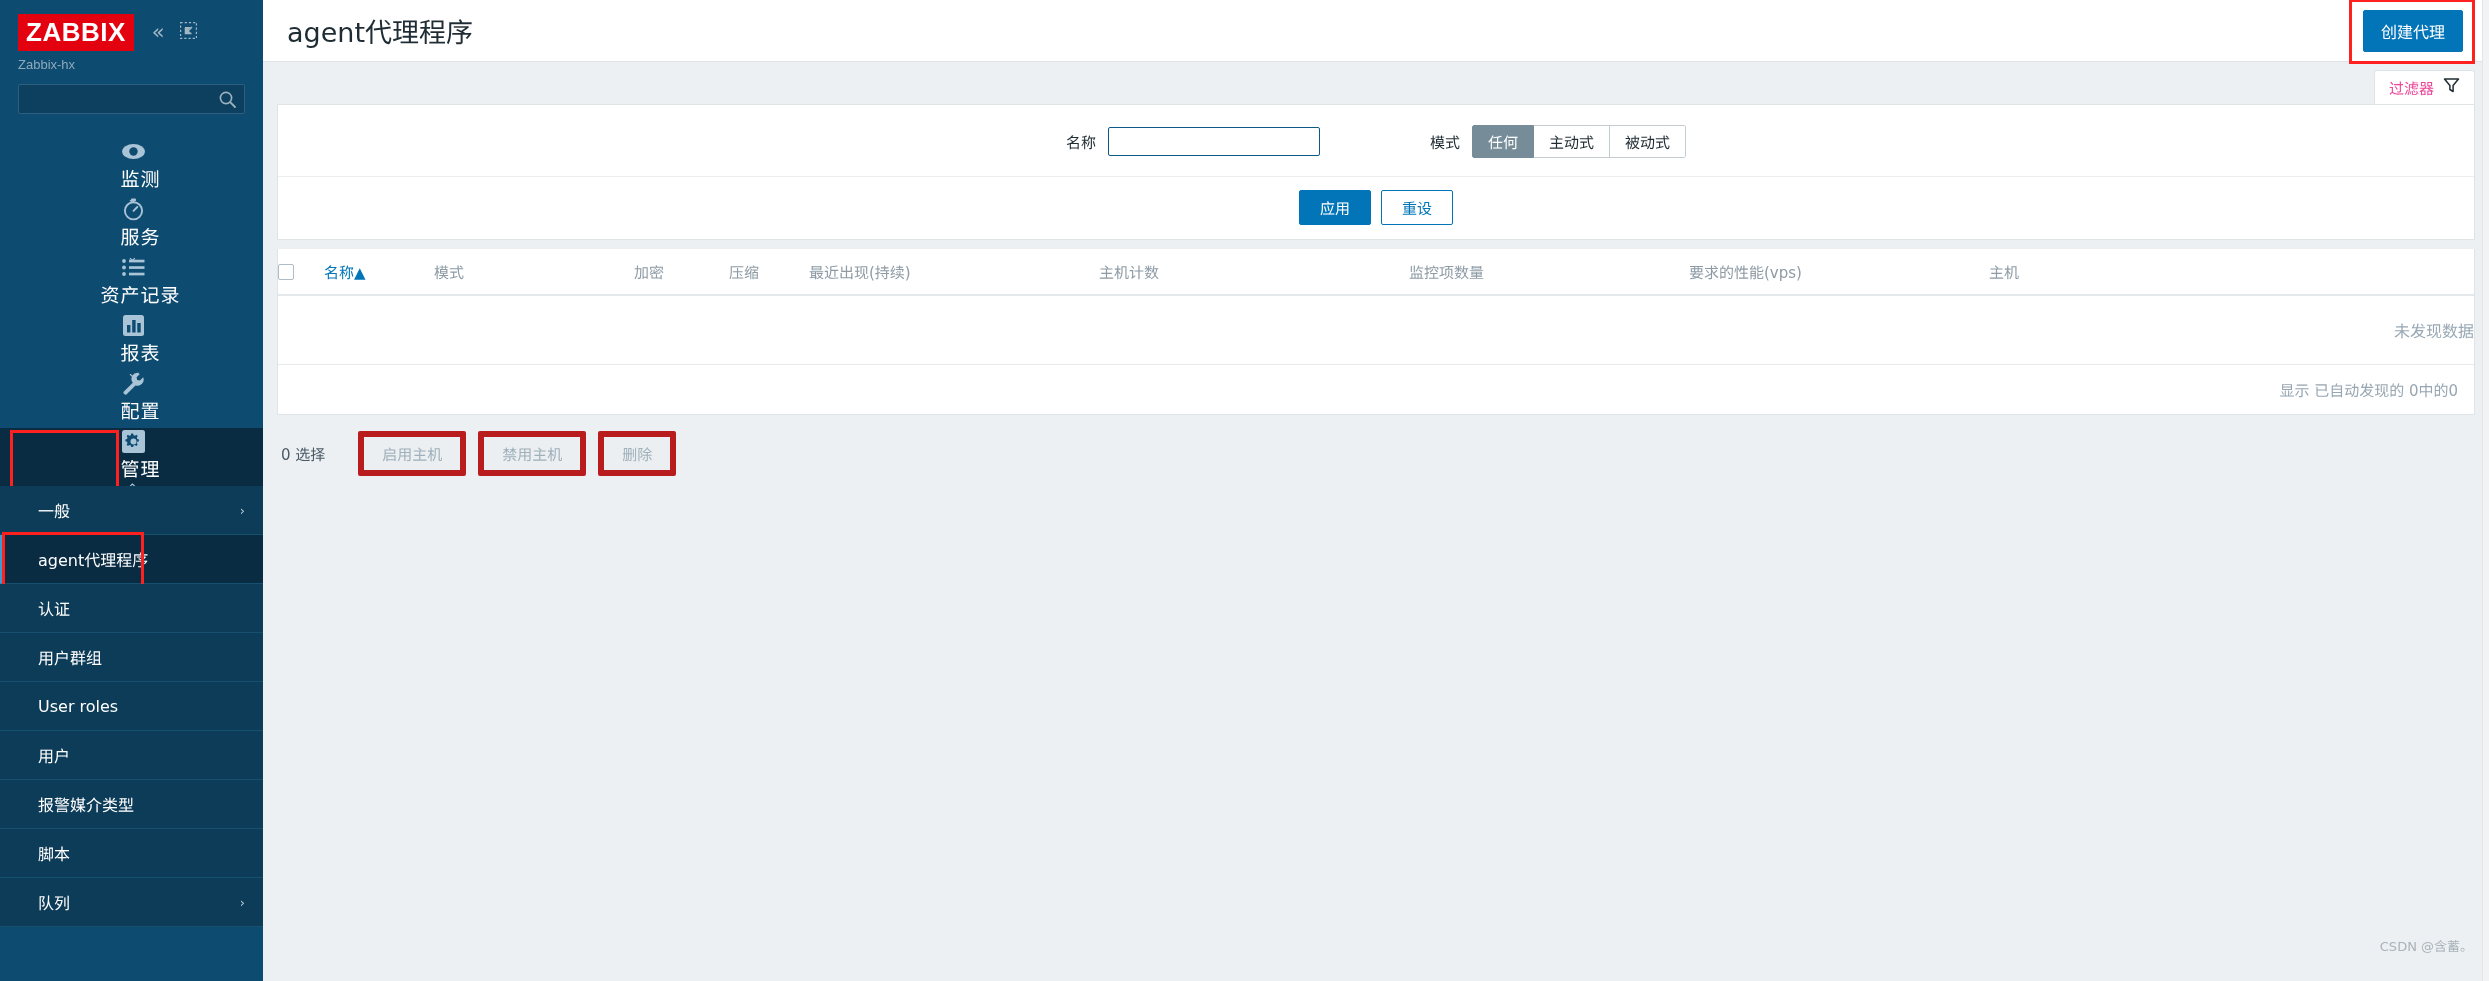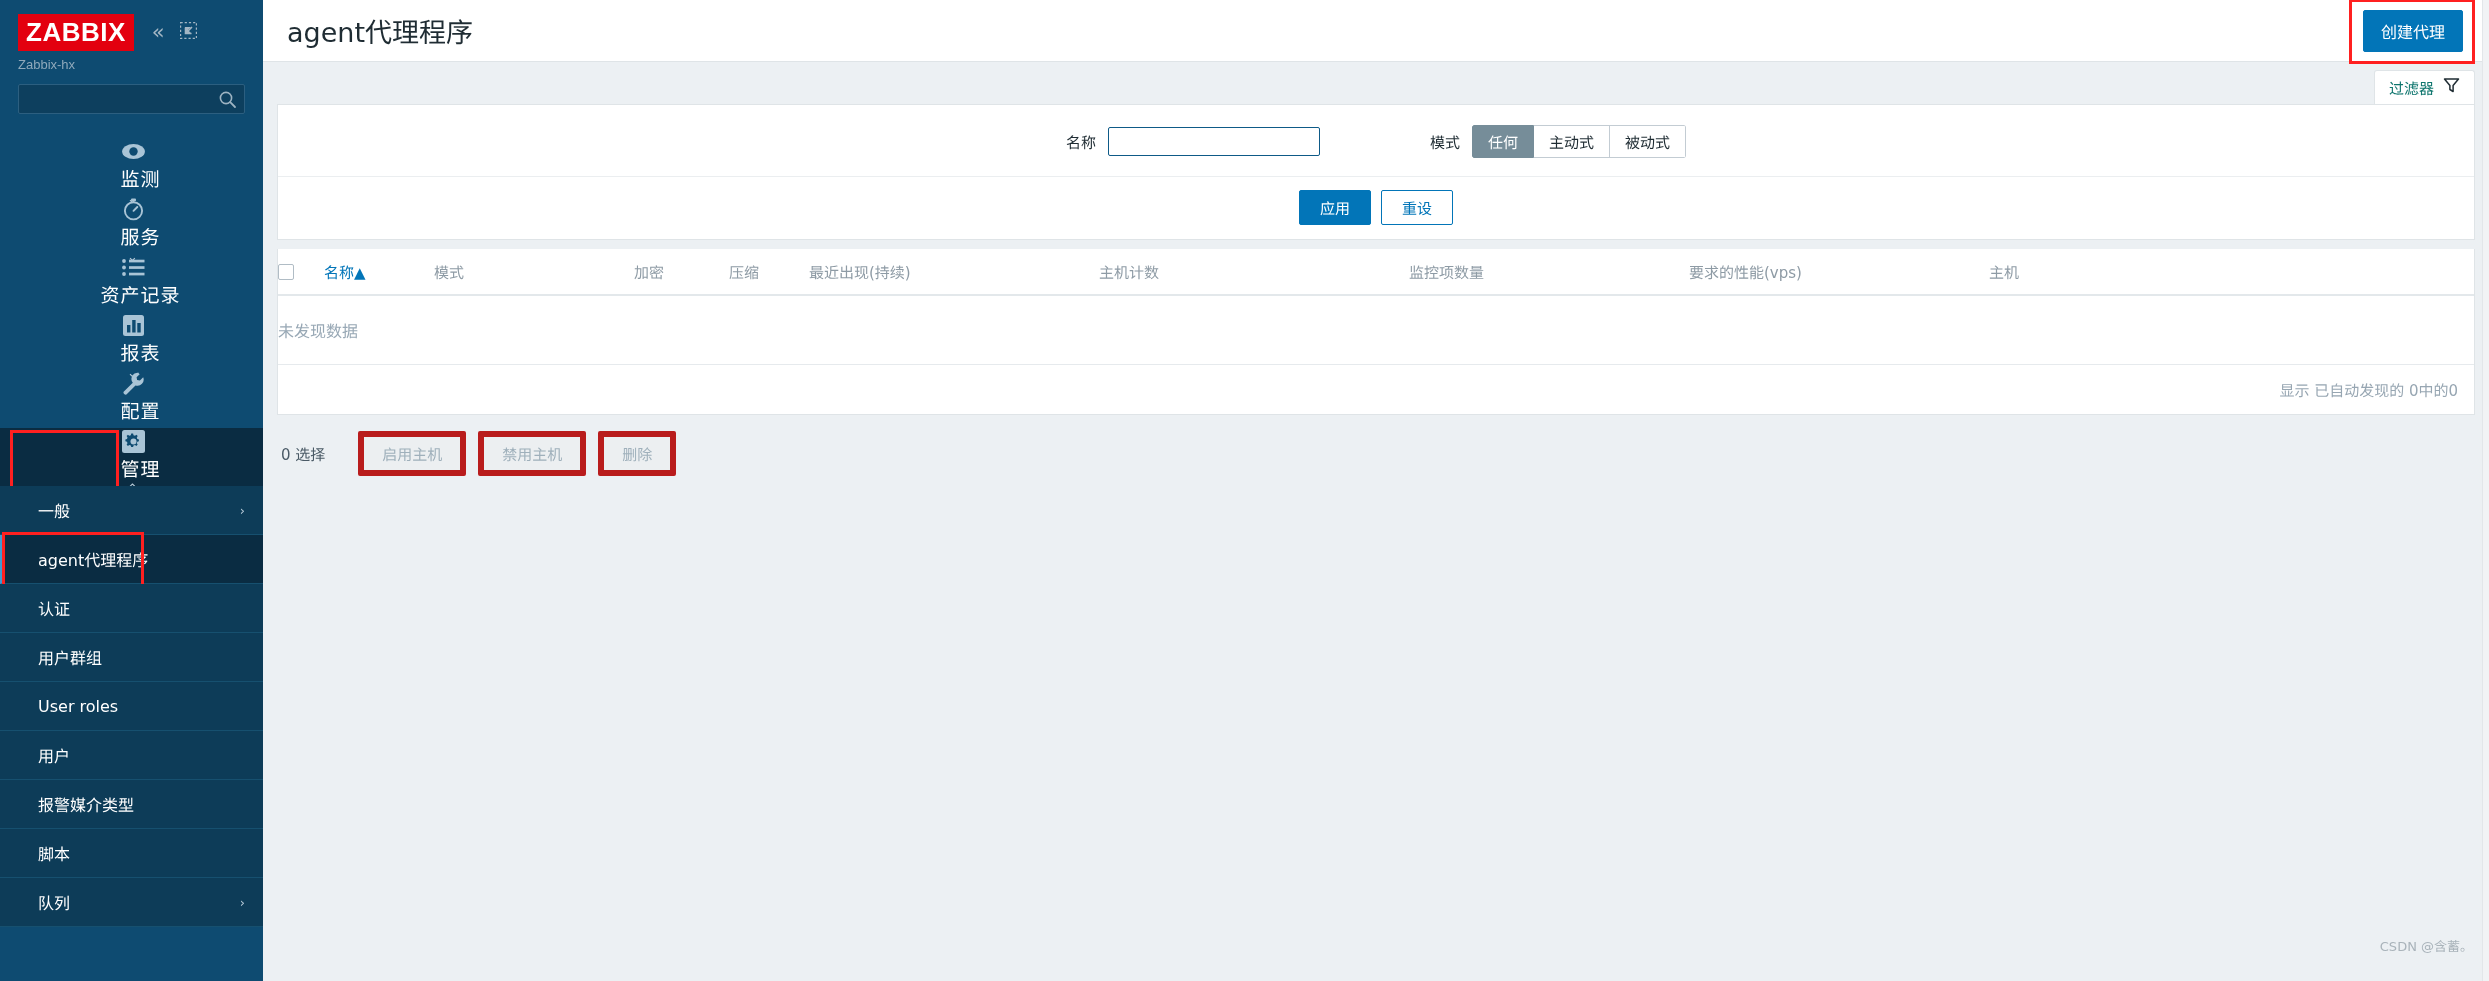--- a/index.html
+++ b/index.html
@@ -204,21 +204,21 @@
   }
   .filter-tab {
     background: #ffffff;
     border: 1px solid #dfe4e7;
     border-bottom: 0;
     border-radius: 3px 3px 0 0;
     height: 34px;
     display: flex; align-items: center; gap: 9px;
     padding: 0 14px;
     font-size: 15px;
-    color: #0f766e;
+    color: #ec4899;
     cursor: pointer;
     font-family: "DejaVu Sans", "Liberation Sans", sans-serif;
   }
 
   .filter-panel {
     background: #ffffff;
     border: 1px solid #dfe4e7;
     margin: 0 14px 0 14px;
     padding: 20px 0 0 0;
   }
@@ -311,21 +311,21 @@
   .chkbox {
     width: 16px; height: 16px;
     border: 1px solid #b0bcc5;
     border-radius: 2px;
     background: #fff;
     display: inline-block;
     cursor: pointer;
     vertical-align: middle;
   }
   td.nodata {
-    text-align: left;
+    text-align: right;
     color: #98a8b5;
     font-size: 16px;
     padding: 22px 0;
     border-bottom: 1px solid #e6eaed;
     font-family: "DejaVu Sans", "Liberation Sans", sans-serif;
   }
   .table-footer {
     text-align: right;
     color: #97a6b2;
     font-size: 15px;

